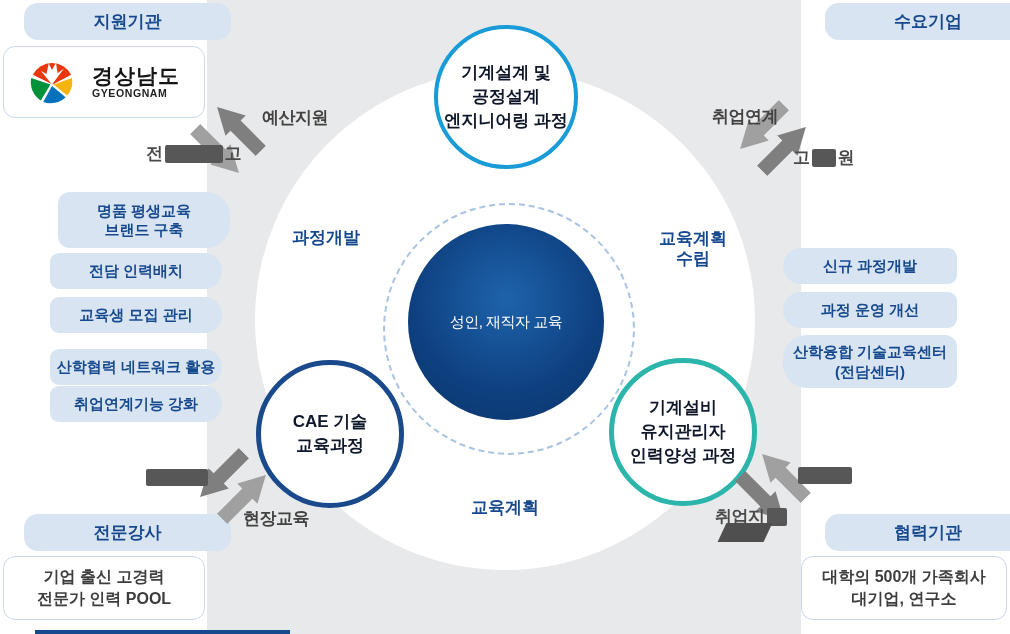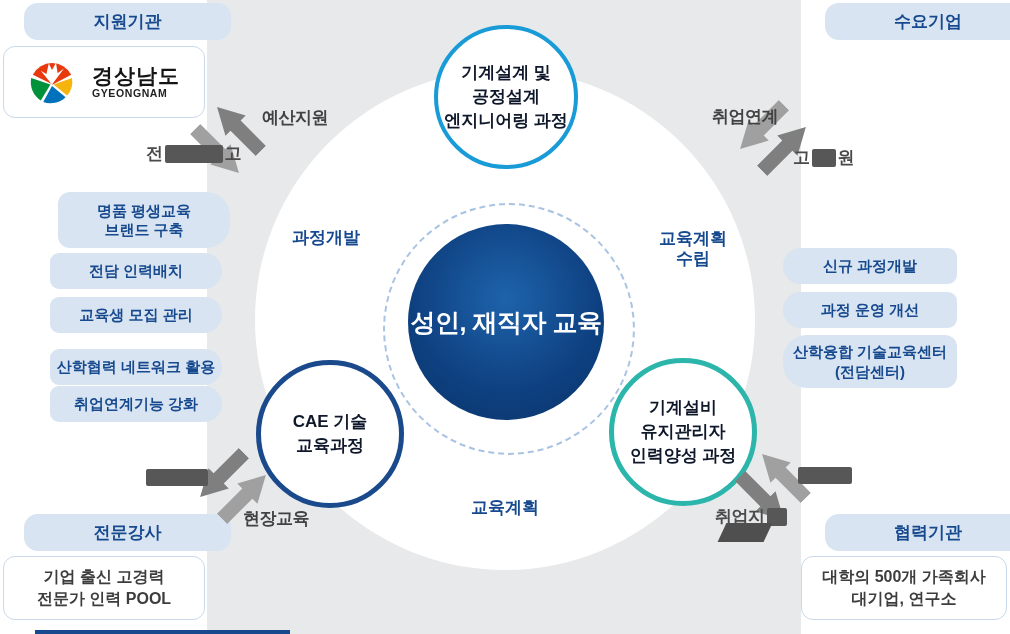--- a/index.html
+++ b/index.html
@@ -11,21 +11,21 @@
   .abs{position:absolute;}
   .pre{white-space:pre-line;}
   .flexc{display:flex;align-items:center;justify-content:center;text-align:center;}
 
   .grey-panel{left:207px;top:0;width:594px;height:634px;background:#e8e9ea;}
   .big-white-circle{left:255px;top:70px;width:500px;height:500px;border-radius:50%;background:#ffffff;}
   .dashed-circle{left:383px;top:203px;width:252px;height:252px;border-radius:50%;
     border:2px dashed #a9c3e2;background:transparent;}
   .core-circle{left:408px;top:224px;width:196px;height:196px;border-radius:50%;
     background:radial-gradient(circle at 50% 38%, #1e63ab 0%, #0e4080 60%, #0a3569 100%);
-    color:#ffffff;font-size:25px;font-weight:700;letter-spacing:-0.5px;}
+    color:#ffffff;font-size:15px;font-weight:400;letter-spacing:-0.5px;}
 
   .course-circle{border-radius:50%;background:#ffffff;font-weight:800;color:#0f172a;
     font-size:17px;line-height:1.4;}
   .course-top{left:434px;top:25px;width:144px;height:144px;border:4px solid var(--circle-top,#189bd7);}
   .course-left{left:256px;top:360px;width:148px;height:148px;border:5px solid var(--circle-left,#1a4a8c);}
   .course-right{left:609px;top:358px;width:148px;height:148px;border:5px solid var(--circle-right,#2cb5ab);}
 
   .phase{color:var(--accent-navy,#17498f);font-weight:800;font-size:17px;line-height:1.2;}
   .phase-left{left:292px;top:228px;}
   .phase-right{left:633px;top:229px;width:120px;text-align:center;}

